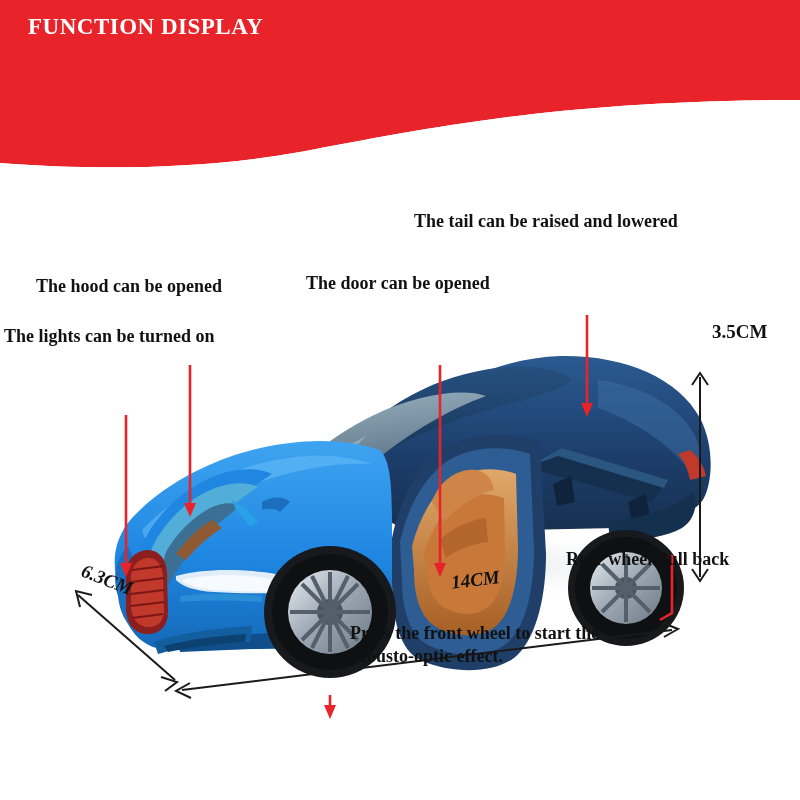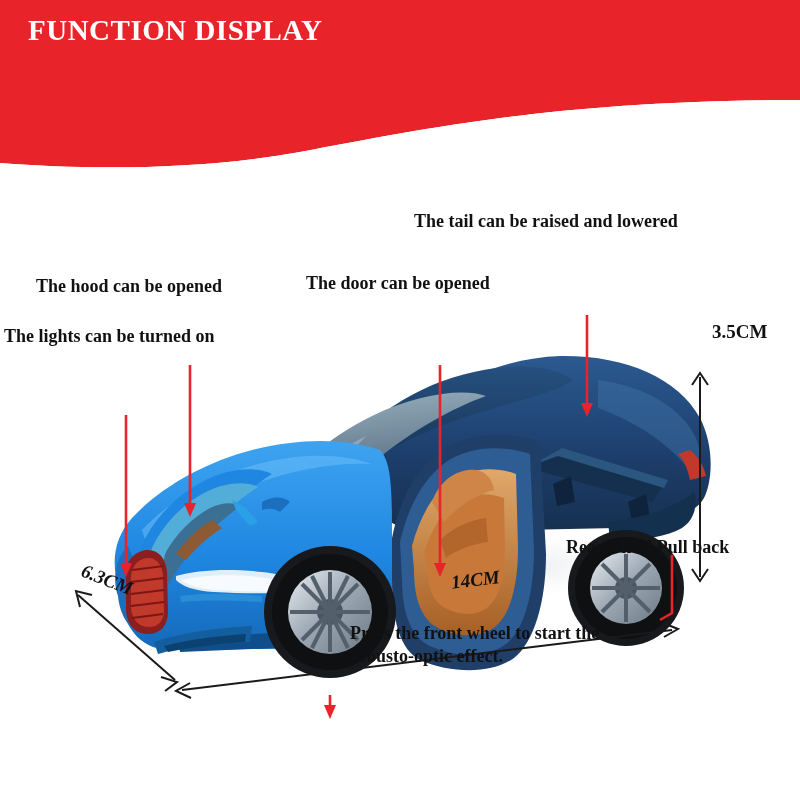--- a/index.html
+++ b/index.html
@@ -24,21 +24,21 @@
     height: 62px;
     background: #e8232a;
     z-index: 5;
   }
   .header-title {
     position: absolute;
     left: 28px;
     top: 14px;
     font-family: "Liberation Serif", serif;
     font-weight: bold;
-    font-size: 29px;
+    font-size: 23px;
     letter-spacing: 0.5px;
     color: #ffffff;
     z-index: 6;
     white-space: nowrap;
   }
   
   .header-swoosh {
     position: absolute;
     left: 0;
     top: 0;
@@ -304,20 +304,20 @@
       <path d="M182,465 L672,405"></path>
       <path d="M190,458 L176,466 L191,473"></path>
       <path d="M663,398 L678,404 L664,412"></path>
     </g>
   </svg>
 
   <div class="callout" style="left:4px; top:175px;text-align:center;">The lights can be turned on</div>
   <div class="callout" style="left:36px; top:125px;text-align:center;">The hood can be opened</div>
   <div class="callout" style="left:306px; top:122px;">The door can be opened</div>
   <div class="callout" style="left:414px; top:60px;">The tail can be raised and lowered</div>
-  <div class="callout" style="left:566px; top:386px;text-align:center;">Rear wheel Pull back</div>
+  <div class="callout" style="left:566px; top:398px;text-align:center;">Rear wheel Pull back</div>
   <div class="callout wrap" style="left:350px; top:472px; width:300px;">Press the front wheel to start the acousto-optic effect.</div>
 
   <div class="dim-label upright" style="left:712px; top:135px;">3.5CM</div>
   <div class="dim-label" style="left:86px; top:410px; transform:rotate(21deg); transform-origin:left top;">6.3CM</div>
   <div class="dim-label" style="left:450px; top:422px; transform:rotate(-7deg); transform-origin:left top;">14CM</div>
 
 </div>
 
 </body></html>

